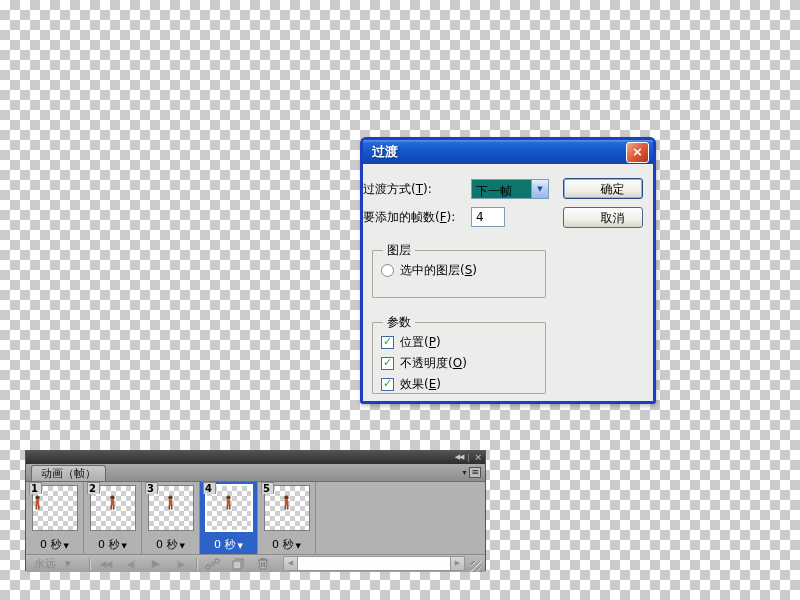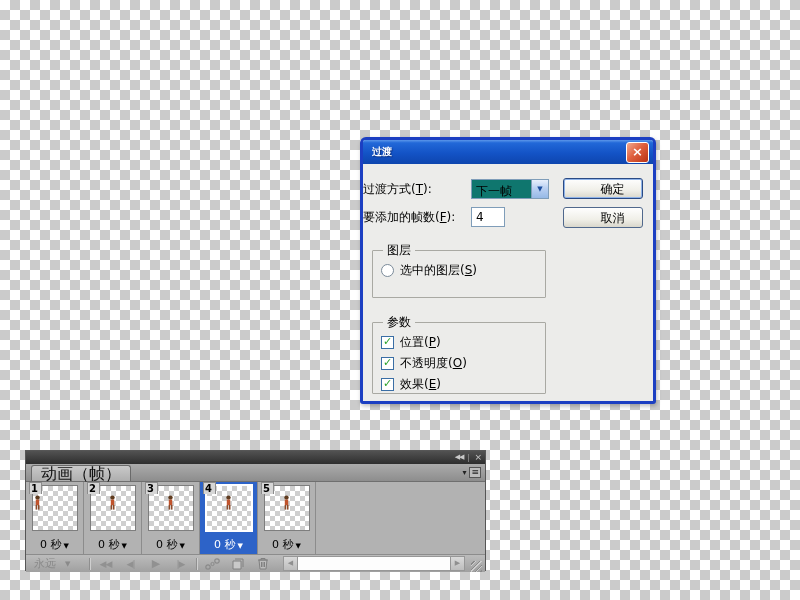--- a/index.html
+++ b/index.html
@@ -19,21 +19,21 @@
   .dialog{
     position:absolute;left:360px;top:137px;width:290px;height:261px;
     border:3px solid #1c3fc2;border-radius:6px 6px 3px 3px;
     background:#ececea;box-shadow:1px 2px 4px rgba(0,0,0,.25);
   }
   .titlebar{
     height:24px;display:flex;align-items:center;padding:0 4px 0 9px;
     background:linear-gradient(180deg,#5b97ea 0%,#2268d8 12%,#1353c6 55%,#0e45ae 100%);
     border-radius:2px 2px 0 0;
   }
-  .titlebar .title{color:#fff;font-weight:bold;font-size:10px;text-shadow:1px 1px 1px #0a2f80;}
+  .titlebar .title{color:#fff;font-weight:bold;font-size:13px;text-shadow:1px 1px 1px #0a2f80;}
   .close-btn{
     margin-left:auto;width:21px;height:19px;border:1px solid #fff;border-radius:3px;
     background:linear-gradient(135deg,#f0a98f 0%,#e0613f 45%,#b93214 100%);
     color:#fff;font-size:13px;font-weight:bold;line-height:17px;text-align:center;cursor:pointer;
   }
   .dlg-body{position:relative;height:237px;font-size:12px;}
   .row-label{position:absolute;left:0;width:104px;line-height:20px;color:#000;}
   .lbl-mode{top:15px;}
   .lbl-frames{top:43px;}
   .select{
@@ -86,21 +86,21 @@
   }
   .hicon{color:#c9c9c9;font-size:7px;line-height:13px;letter-spacing:-1px;cursor:pointer;}
   .hsep{width:1px;height:8px;background:#7a7a7a;}
   .tab-bar{
     height:17px;background:linear-gradient(#ababab,#8d8d8d);border-bottom:1px solid #6f6f6f;
     position:relative;display:flex;align-items:flex-end;
   }
   .tab{
     margin-left:5px;height:16px;padding:0 9px;box-sizing:border-box;
     background:linear-gradient(#c9c9c9,#aeaeae);border:1px solid #6a6a6a;border-bottom:none;
-    border-radius:3px 3px 0 0;font-size:16px;line-height:15px;color:#111;cursor:pointer;margin-top:26px;
+    border-radius:3px 3px 0 0;font-size:11px;line-height:15px;color:#111;cursor:pointer;margin-top:26px;
   }
   .panel-menu{position:absolute;right:4px;top:3px;display:flex;gap:3px;align-items:center;cursor:pointer;}
   .panel-menu .pm-arrow{font-size:8px;color:#222;}
   .panel-menu .pm-lines{font-size:9px;color:#222;border:1px solid #555;line-height:9px;padding:0 1px;background:#bdbdbd;}
   .frames-row{height:72px;display:flex;border-bottom:1px solid #8c8c8c;background:#b2b2b2;}
   .frame-cell{width:58px;height:100%;border-right:1px solid #8c8c8c;position:relative;box-sizing:border-box;cursor:pointer;}
   .frame-number{
     position:absolute;top:0;left:3px;z-index:2;font-size:10px;font-weight:bold;color:#000;
     background:#d6d6d6;border:1px solid #8c8c8c;border-bottom:none;padding:0 3px 0 1px;line-height:11px;
   }

